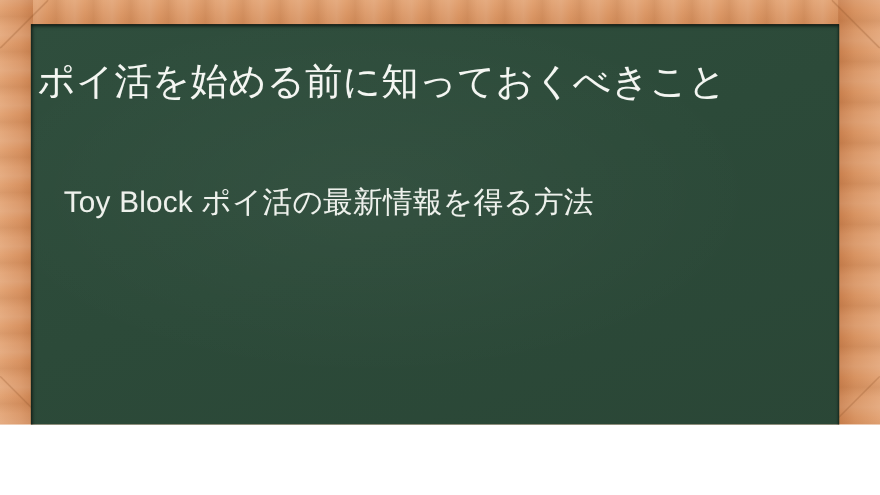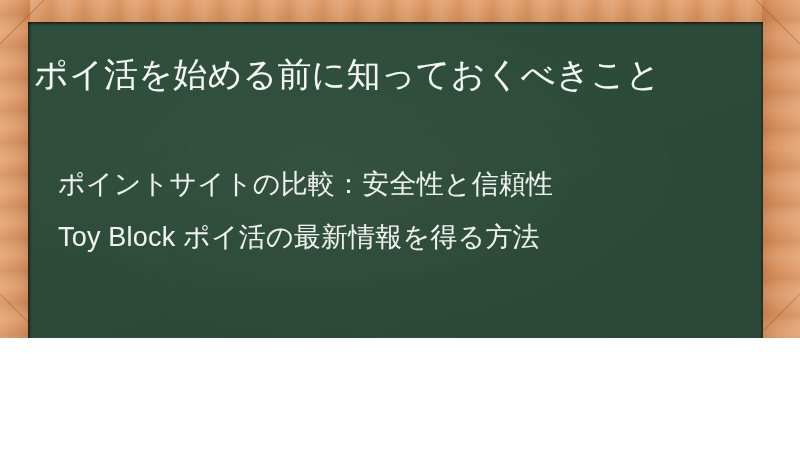--- a/index.html
+++ b/index.html
@@ -12,21 +12,21 @@
     width: 800px;
     height: 450px;
     overflow: hidden;
     font-family: "Liberation Sans", "DejaVu Sans", sans-serif;
   }
 
   
   #slide-root {
     position: relative;
     width: 800px;
-    height: 338px;
+    height: 386px;
     box-sizing: border-box;
     overflow: hidden;
   }
 
   .frame {
     position: absolute;
     inset: 0;
     background: #d89361;
     overflow: hidden;
   }
@@ -176,21 +176,20 @@
     <div class="mitre mitre-tr"></div>
     <div class="mitre mitre-bl"></div>
     <div class="mitre mitre-br"></div>
   </div>
 
   <div id="chalkboard">
 
     <h1 id="board-title">ポイ活を始める前に知っておくべきこと</h1>
 
     <ul id="board-list">
-      <li>ポイントサイトの比較：安全性と信頼性</li>
       <li>Toy Block ポイ活の最新情報を得る方法</li>
     </ul>
 
   </div>
 
   <div id="chalk-stick"></div>
 
 </div>
 
 </body></html>

